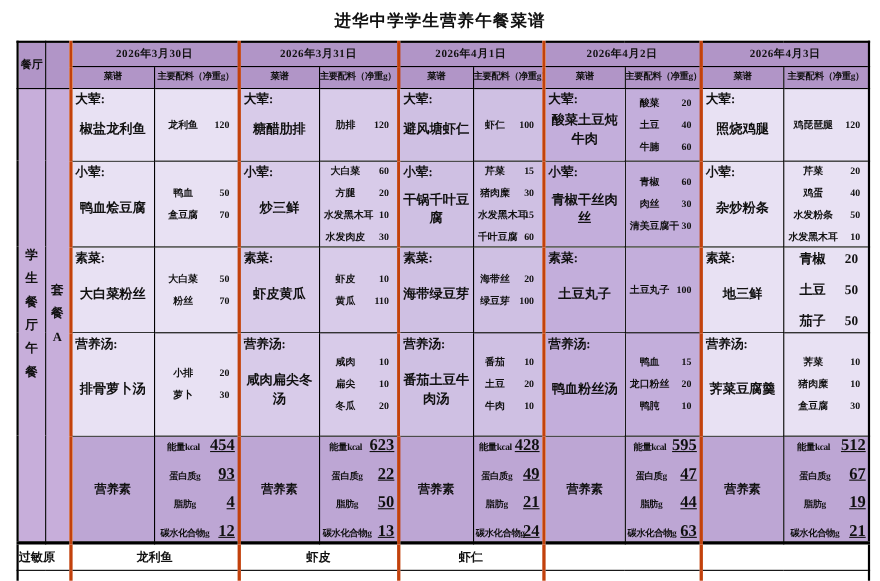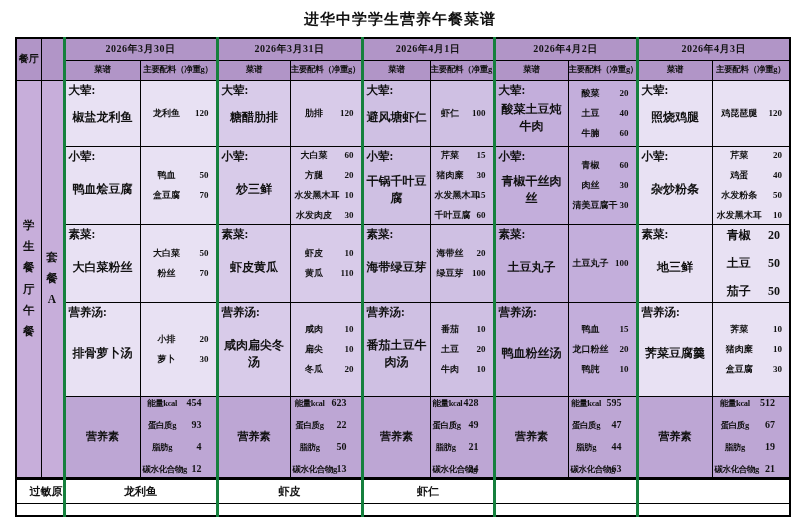--- a/index.html
+++ b/index.html
@@ -10,21 +10,21 @@
   .title{
     text-align:center;font-size:15px;font-weight:bold;
     margin:10px 0 8px 0;letter-spacing:1px;
   }
   table{
     border-collapse:collapse;table-layout:fixed;
     margin-left:15px;width:774px;
     border:2px solid #000;
   }
   td,th{border:1px solid #000;padding:0;overflow:hidden;}
-  .grp-start{border-left:3px solid #15803d;}
+  .grp-start{border-left:3px solid #c2410c;}
   .r-date{height:22px;}
   .r-sub{height:20px;margin-left:40px;}
   .r-main{height:66px;}
   .r-small{height:78px;}
   .r-veg{height:78px;}
   .r-soup{height:94px;}
   .r-nutr{height:82px;}
   .r-allergen{height:25px;}
   .r-allergen td{border-top:3px solid #000;background:#fff;}
   .r-thin{height:13px;}
@@ -51,24 +51,24 @@
   .ing-list{display:flex;flex-direction:column;gap:7px;}
   .ing-row{
     display:flex;align-items:baseline;
     padding:0 7px 0 4px;font-size:9px;font-weight:bold;white-space:nowrap;
   }
   .ing-name{flex:1;min-width:0;text-align:center;}
   .ing-val{min-width:20px;text-align:right;}
   .ing-list.large{gap:11px;}
   .ing-list.large .ing-row{font-size:12px;padding:0 9px 0 5px;}
   .ing-list.nutr{gap:9px;}
-  .ing-list.nutr .ing-row{font-size:8.5px;letter-spacing:-0.4px;padding:0 14px 0 2px;}
-  .ing-list.nutr .ing-val{font-size:10px;letter-spacing:0;}
+  .ing-list.nutr .ing-row{font-size:8.5px;letter-spacing:-0.4px;padding:0 2px 0 2px;}
+  .ing-list.nutr .ing-val{font-size:15px;letter-spacing:0;text-decoration:underline;}
   .nutr-label{vertical-align:middle;text-align:center;font-size:11px;font-weight:bold;}
-  .allergen-head{text-align:right;font-size:11px;font-weight:bold;}
+  .allergen-head{text-align:left;font-size:11px;font-weight:bold;}
   .allergen-val{text-align:center;font-size:11px;font-weight:bold;}
 </style>
 </head>
 <body>
 
 <div class="title">进华中学学生营养午餐菜谱</div>
 
 <table>
   <colgroup>
     <col style="width:25px">

